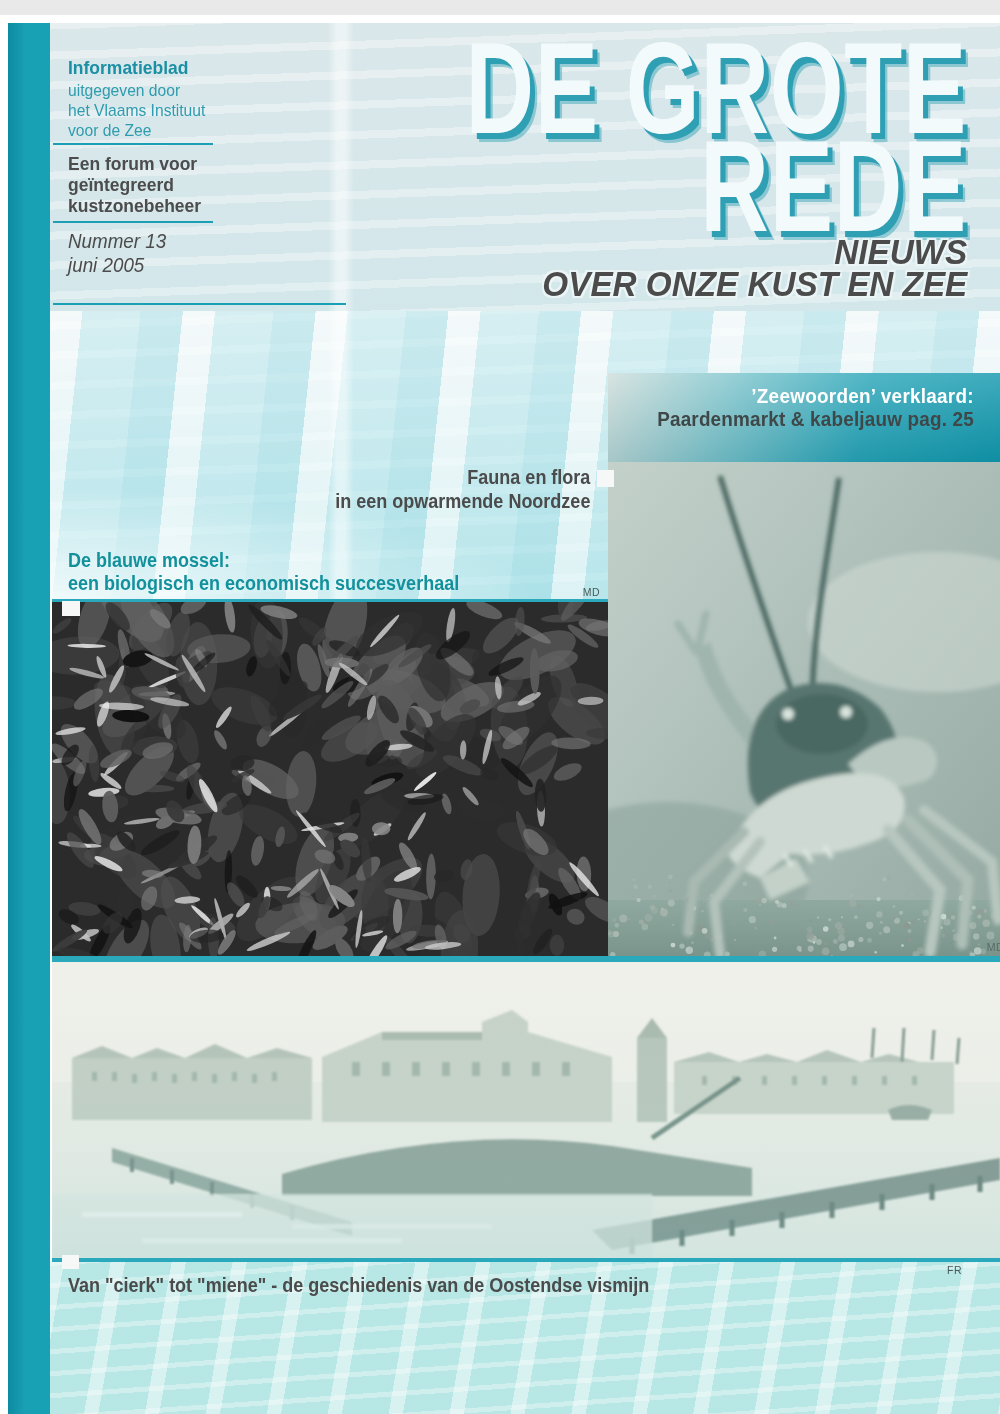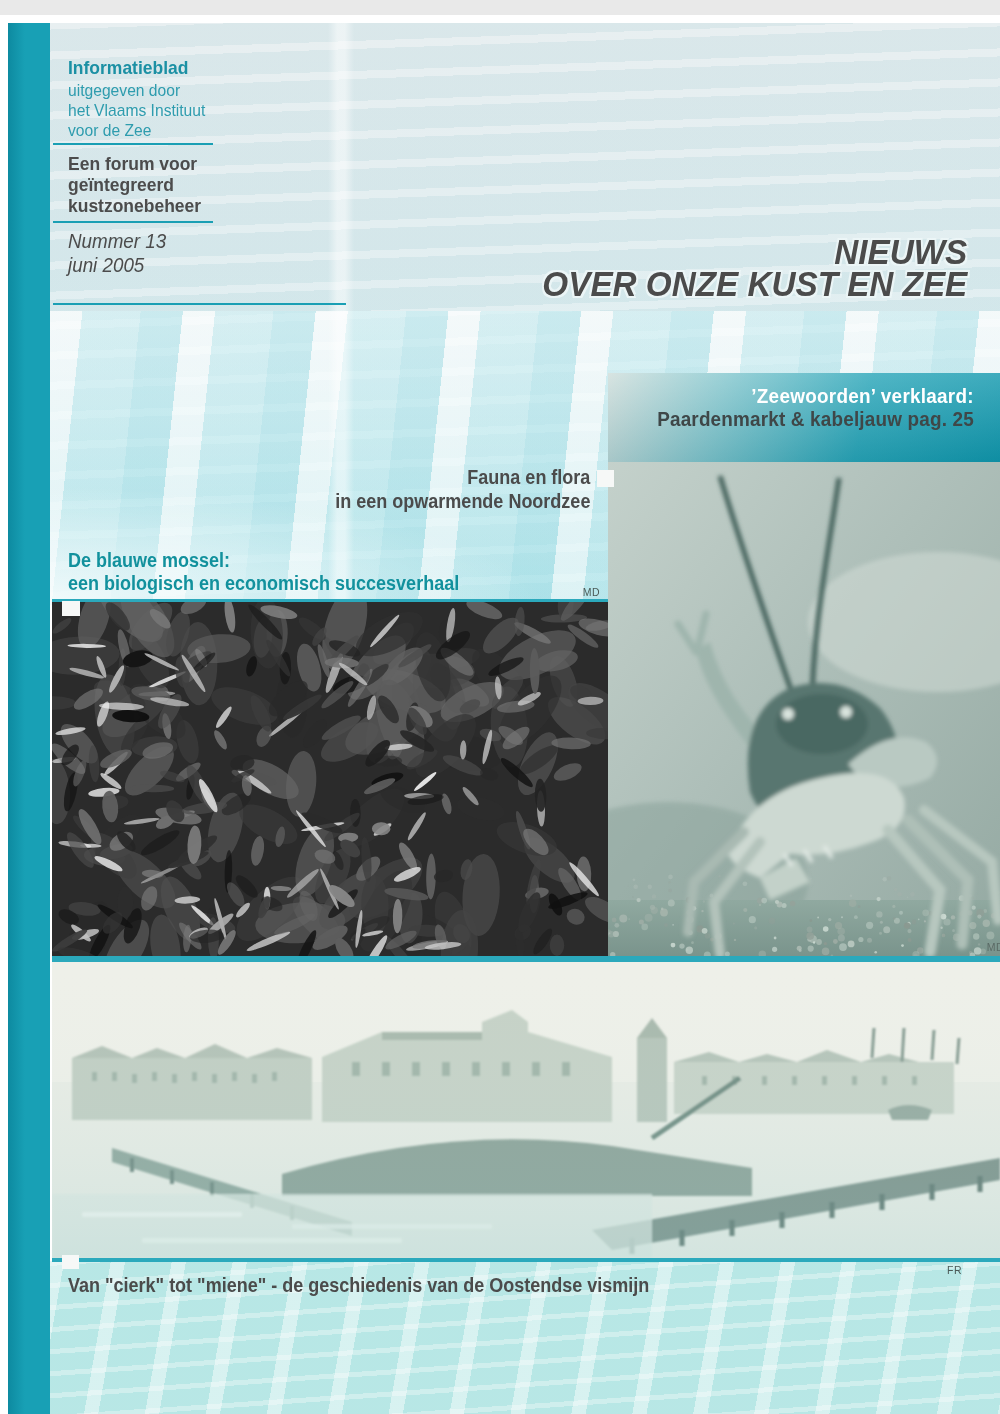--- a/index.html
+++ b/index.html
@@ -126,20 +126,24 @@
     <div>geïntegreerd</div>
     <div>kustzonebeheer</div>
   </div>
   <div class="hr hr2"></div>
   <div class="m-issue">
     <div>Nummer 13</div>
     <div>juni 2005</div>
   </div>
   <div class="hr hr3"></div>
 
+  <div class="title">
+    <div>DE GROTE</div>
+    <div>REDE</div>
+  </div>
   <div class="subtitle">
     <div>NIEUWS</div>
     <div>OVER ONZE KUST EN ZEE</div>
   </div>
 
   <div class="zee-band">
     <div class="zee-text">
       <div class="zee-h">’Zeewoorden’ verklaard:</div>
       <div class="zee-s">Paardenmarkt &amp; kabeljauw pag. 25</div>
     </div>

